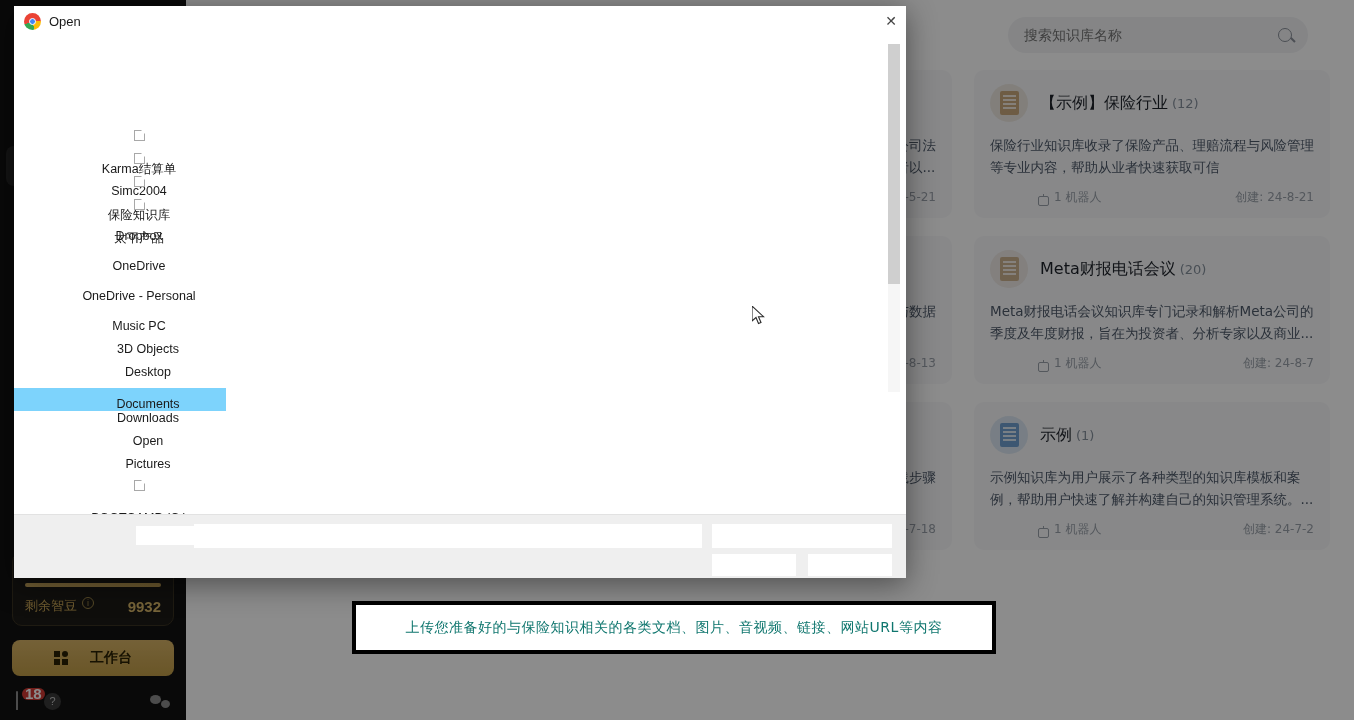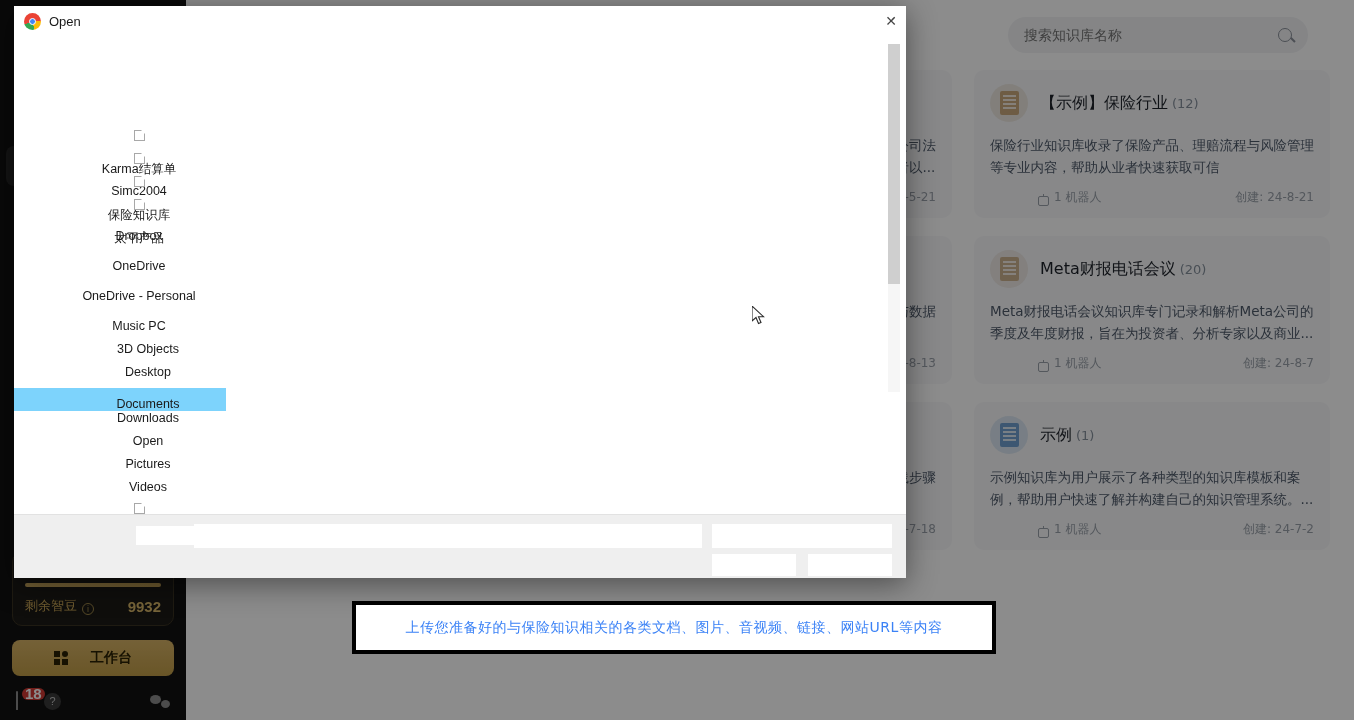--- a/index.html
+++ b/index.html
@@ -31,21 +31,21 @@
   .credit-top {
     font-size:11px; color:#c8a456; text-align:center;
     opacity:.55; letter-spacing:1px; height:12px; overflow:hidden;
   }
   .credit-bar {
     height:4px; border-radius:3px; margin:8px 0 10px 0;
     background:linear-gradient(90deg,#d4b063,#c8a456);
   }
   .credit-row { display:flex; align-items:center; justify-content:space-between; }
   .credit-label {
-    font-size:13px; color:#c8a456; display:flex; align-items:flex-end; gap:5px;
+    font-size:13px; color:#c8a456; display:flex; align-items:flex-start; gap:5px;
   }
   .info-circ {
     width:12px; height:12px; border:1px solid #9b8448; border-radius:50%;
     font-size:9px; line-height:10px; text-align:center; color:#9b8448;
   }
   .credit-value { font-size:15px; color:#d7b668; font-weight:bold; }
 
   #workbench-btn {
     height:36px; border-radius:8px; margin-bottom:16px;
     background:linear-gradient(180deg,#d4b165,#c09c48);
@@ -198,21 +198,21 @@
   .blank-field { position:absolute; background:#ffffff; }
 
   
   #tooltip {
     position:absolute; left:352px; top:601px; width:644px; height:53px;
     background:#000; padding:3px;
   }
   #tooltip-inner {
     width:100%; height:100%; background:#fff; border:1px solid #000;
     display:flex; align-items:center; justify-content:center;
-    font-size:14px; color:#3b82f6; letter-spacing:.5px;
+    font-size:14px; color:#0f766e; letter-spacing:.5px;
     font-family:"DejaVu Sans",sans-serif;
   }
 
   
   #cursor { position:absolute; left:752px; top:306px; width:14px; height:20px; }
 </style>
 </head>
 <body>
 
 <div id="app-bg">
@@ -445,23 +445,20 @@
         </div>
         <div class="place indent">
           <span>Downloads</span>
         </div>
         <div class="place indent">
           <span>Open</span>
         </div>
         <div class="place indent">
           <span>Pictures</span>
         </div>
-        <div class="place indent">
-          <span>Videos</span>
-        </div>
         <div class="place">
           <span class="doc-ico"></span>
           <span>BOOTCAMP (C:)</span>
         </div>
       </div>
 
     <div id="places-scroll">
       <div class="sb-arrow">⌃</div>
       <div class="sb-thumb" style="top:117px;height:275px;"></div>
 

